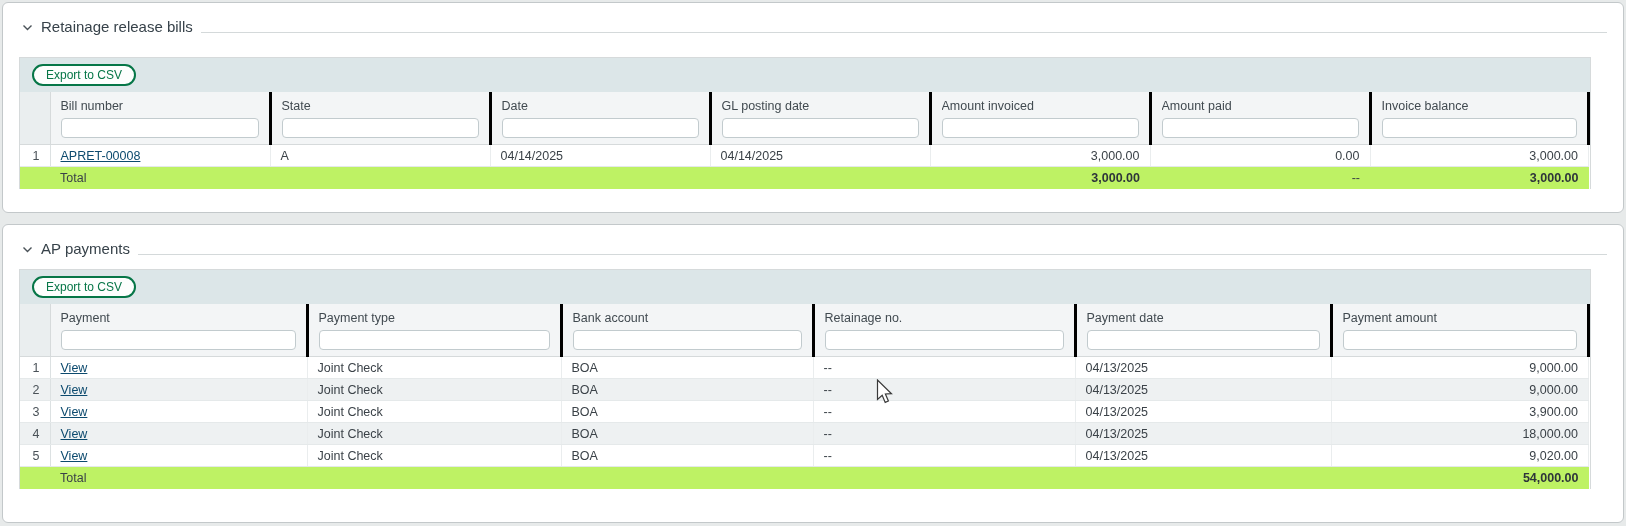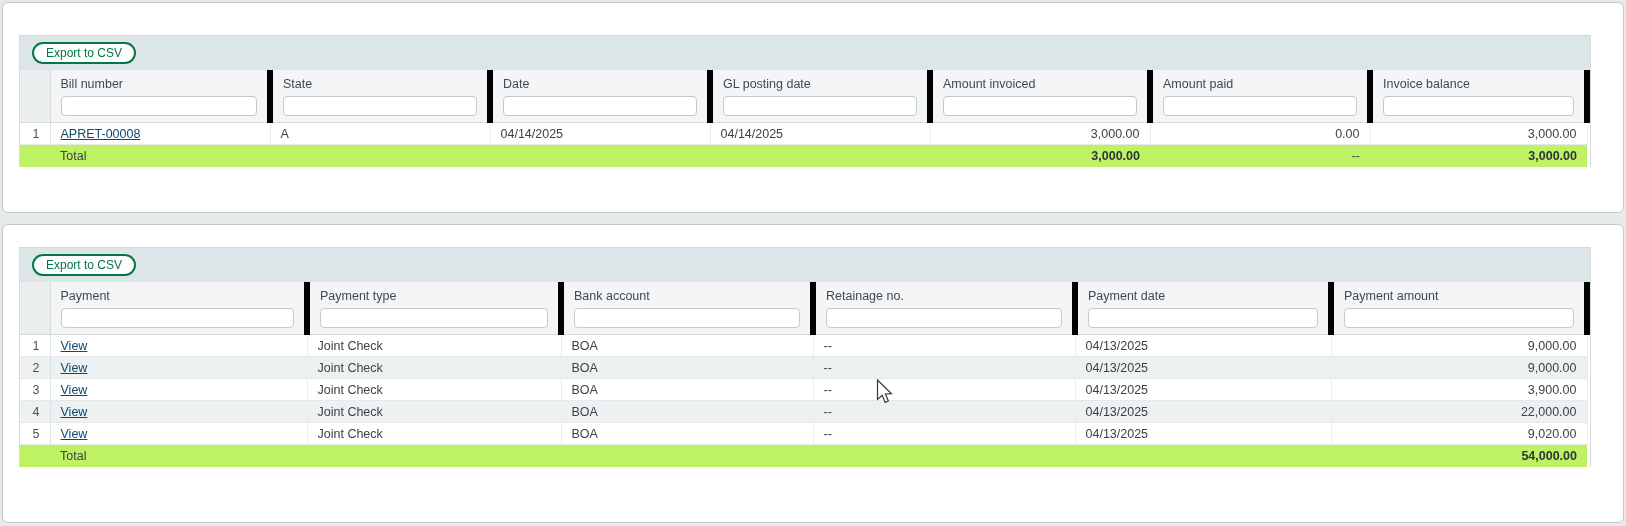--- a/index.html
+++ b/index.html
@@ -39,21 +39,21 @@
     border:2px solid #067647; border-radius:12px;
     background:#fdfefd; color:#067647;
     font-size:12px; font-family:inherit;
     line-height:18px; cursor:pointer; white-space:nowrap;
   }
 
   table { border-collapse:collapse; table-layout:fixed; width:100%; font-size:12.5px; }
   th {
     background:#f3f5f6; font-weight:normal; text-align:left;
     padding:7px 10px 6px 10px; vertical-align:top;
-    border-right:6px solid #000000; border-bottom:1px solid #d6dadb;
+    border-right:3px solid #000000; border-bottom:1px solid #d6dadb;
     color:#414a50;
   }
   th.rownum-h { background:#eaeeef; border-right:1px solid #d6dadb; }
   th .col-label { display:block; margin-bottom:5px; white-space:nowrap; overflow:hidden; }
   .filter-input {
     width:100%; height:20px;
     border:1px solid #c2cbce; border-radius:4px;
     background:#ffffff; padding:0 6px; font-size:12px; font-family:inherit;
   }
   td {
@@ -70,20 +70,29 @@
   }
   tr.total-row td.bold { font-weight:bold; color:#2e353a; }
   a.grid-link { color:#0c4a6e; text-decoration:underline; cursor:pointer; }
 
   #mouse-cursor { position:absolute; left:876px; top:379px; pointer-events:none; z-index:50; }
 </style>
 </head>
 <body>
 
 <div class="card" id="card-retainage">
+  <div class="section-header">
+    <span class="chevron">
+      <svg width="13" height="13" viewBox="0 0 13 13">
+          <path d="M2.5 4.5l4 4 4-4" stroke="#4a5258" stroke-width="1.4" fill="none"></path>
+        </svg>
+    </span>
+    <span class="section-title">Retainage release bills</span>
+    <span class="section-rule"></span>
+  </div>
 
   <div class="grid-wrap">
     <div class="toolbar">
       <button class="export-btn">Export to CSV</button>
     </div>
     <table>
       <colgroup>
         <col style="width:30px">
           <col style="width:220px">
           <col style="width:220px">
@@ -144,20 +153,29 @@
         <td class="num bold">3,000.00</td>
         <td class="num">--</td>
         <td class="num bold">3,000.00</td>
       </tr>
     </tbody>
       </table>
   </div>
 </div>
 
 <div class="card" id="card-ap">
+  <div class="section-header">
+    <span class="chevron">
+      <svg width="13" height="13" viewBox="0 0 13 13">
+          <path d="M2.5 4.5l4 4 4-4" stroke="#4a5258" stroke-width="1.4" fill="none"></path>
+        </svg>
+    </span>
+    <span class="section-title">AP payments</span>
+    <span class="section-rule"></span>
+  </div>
 
   <div class="grid-wrap">
     <div class="toolbar">
       <button class="export-btn">Export to CSV</button>
     </div>
     <table>
       <colgroup>
         <col style="width:30px">
           <col style="width:257px">
           <col style="width:254px">
@@ -222,21 +240,21 @@
         <td>04/13/2025</td>
         <td class="num">3,900.00</td>
       </tr>
       <tr class="alt">
         <td class="rownum">4</td>
         <td><a class="grid-link">View</a></td>
         <td>Joint Check</td>
         <td>BOA</td>
         <td>--</td>
         <td>04/13/2025</td>
-        <td class="num">22,000.00</td>
+        <td class="num">18,000.00</td>
       </tr>
       <tr>
         <td class="rownum">5</td>
         <td><a class="grid-link">View</a></td>
         <td>Joint Check</td>
         <td>BOA</td>
         <td>--</td>
         <td>04/13/2025</td>
         <td class="num">9,020.00</td>
       </tr>

